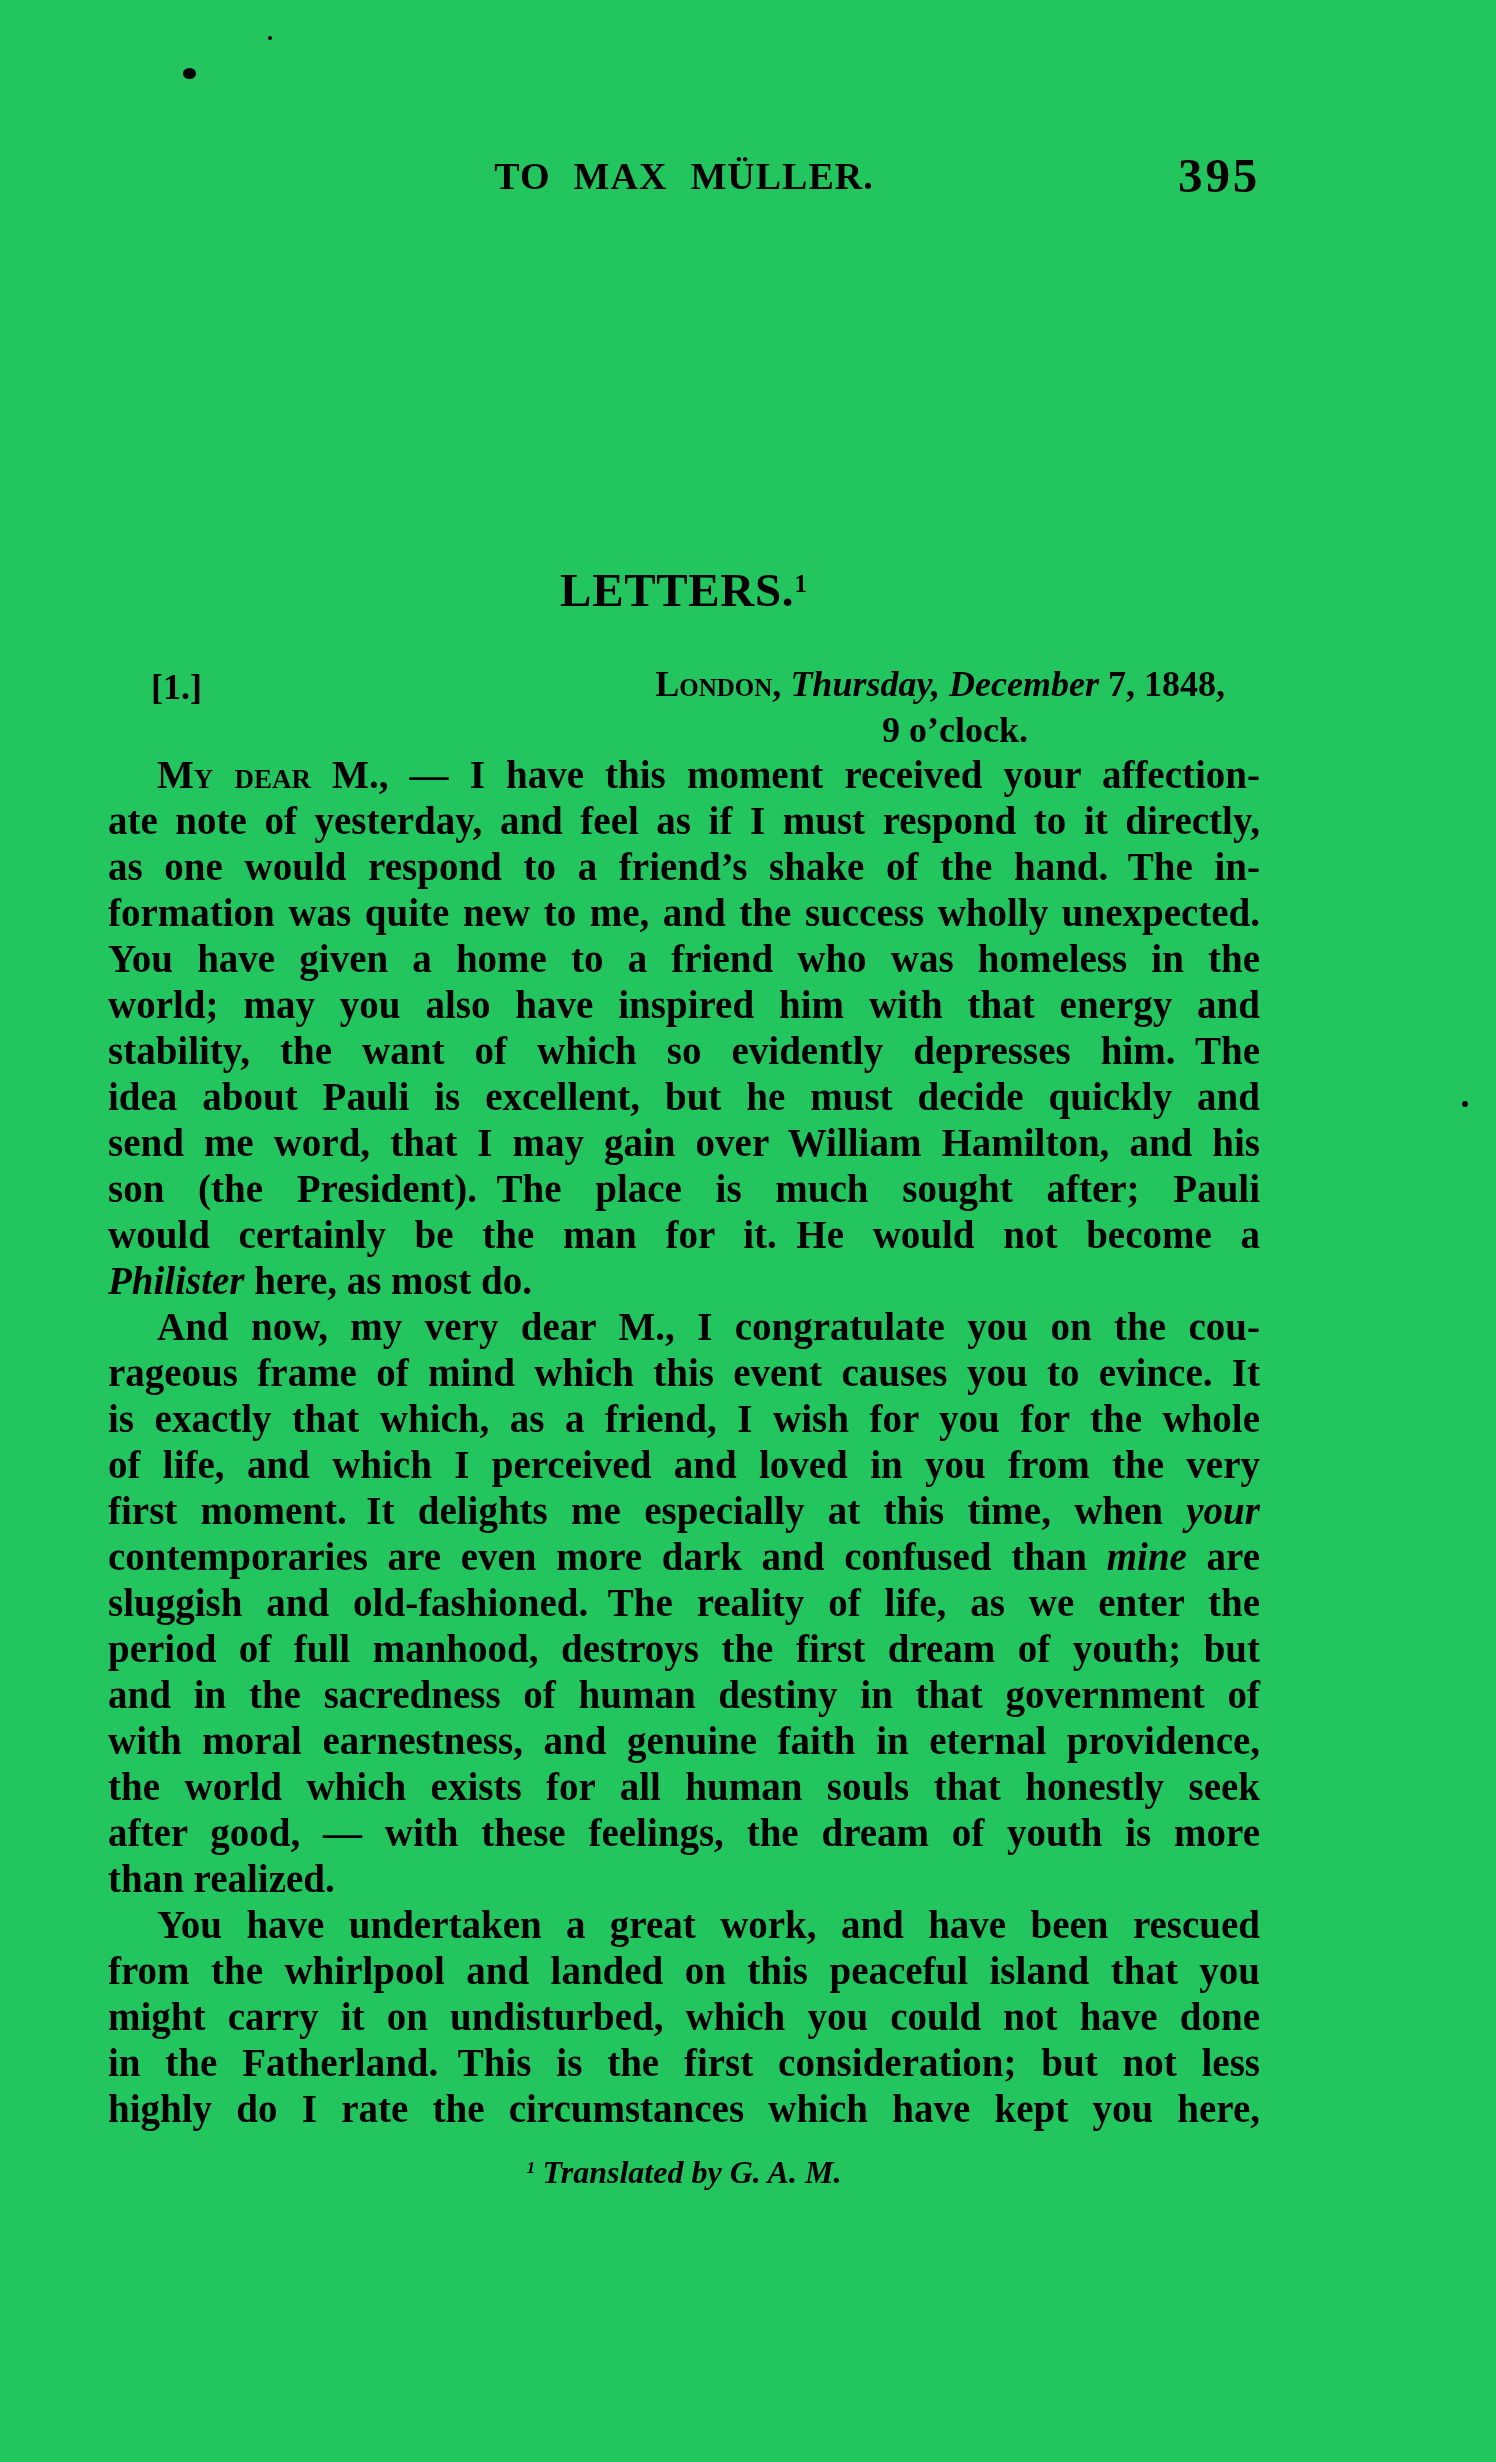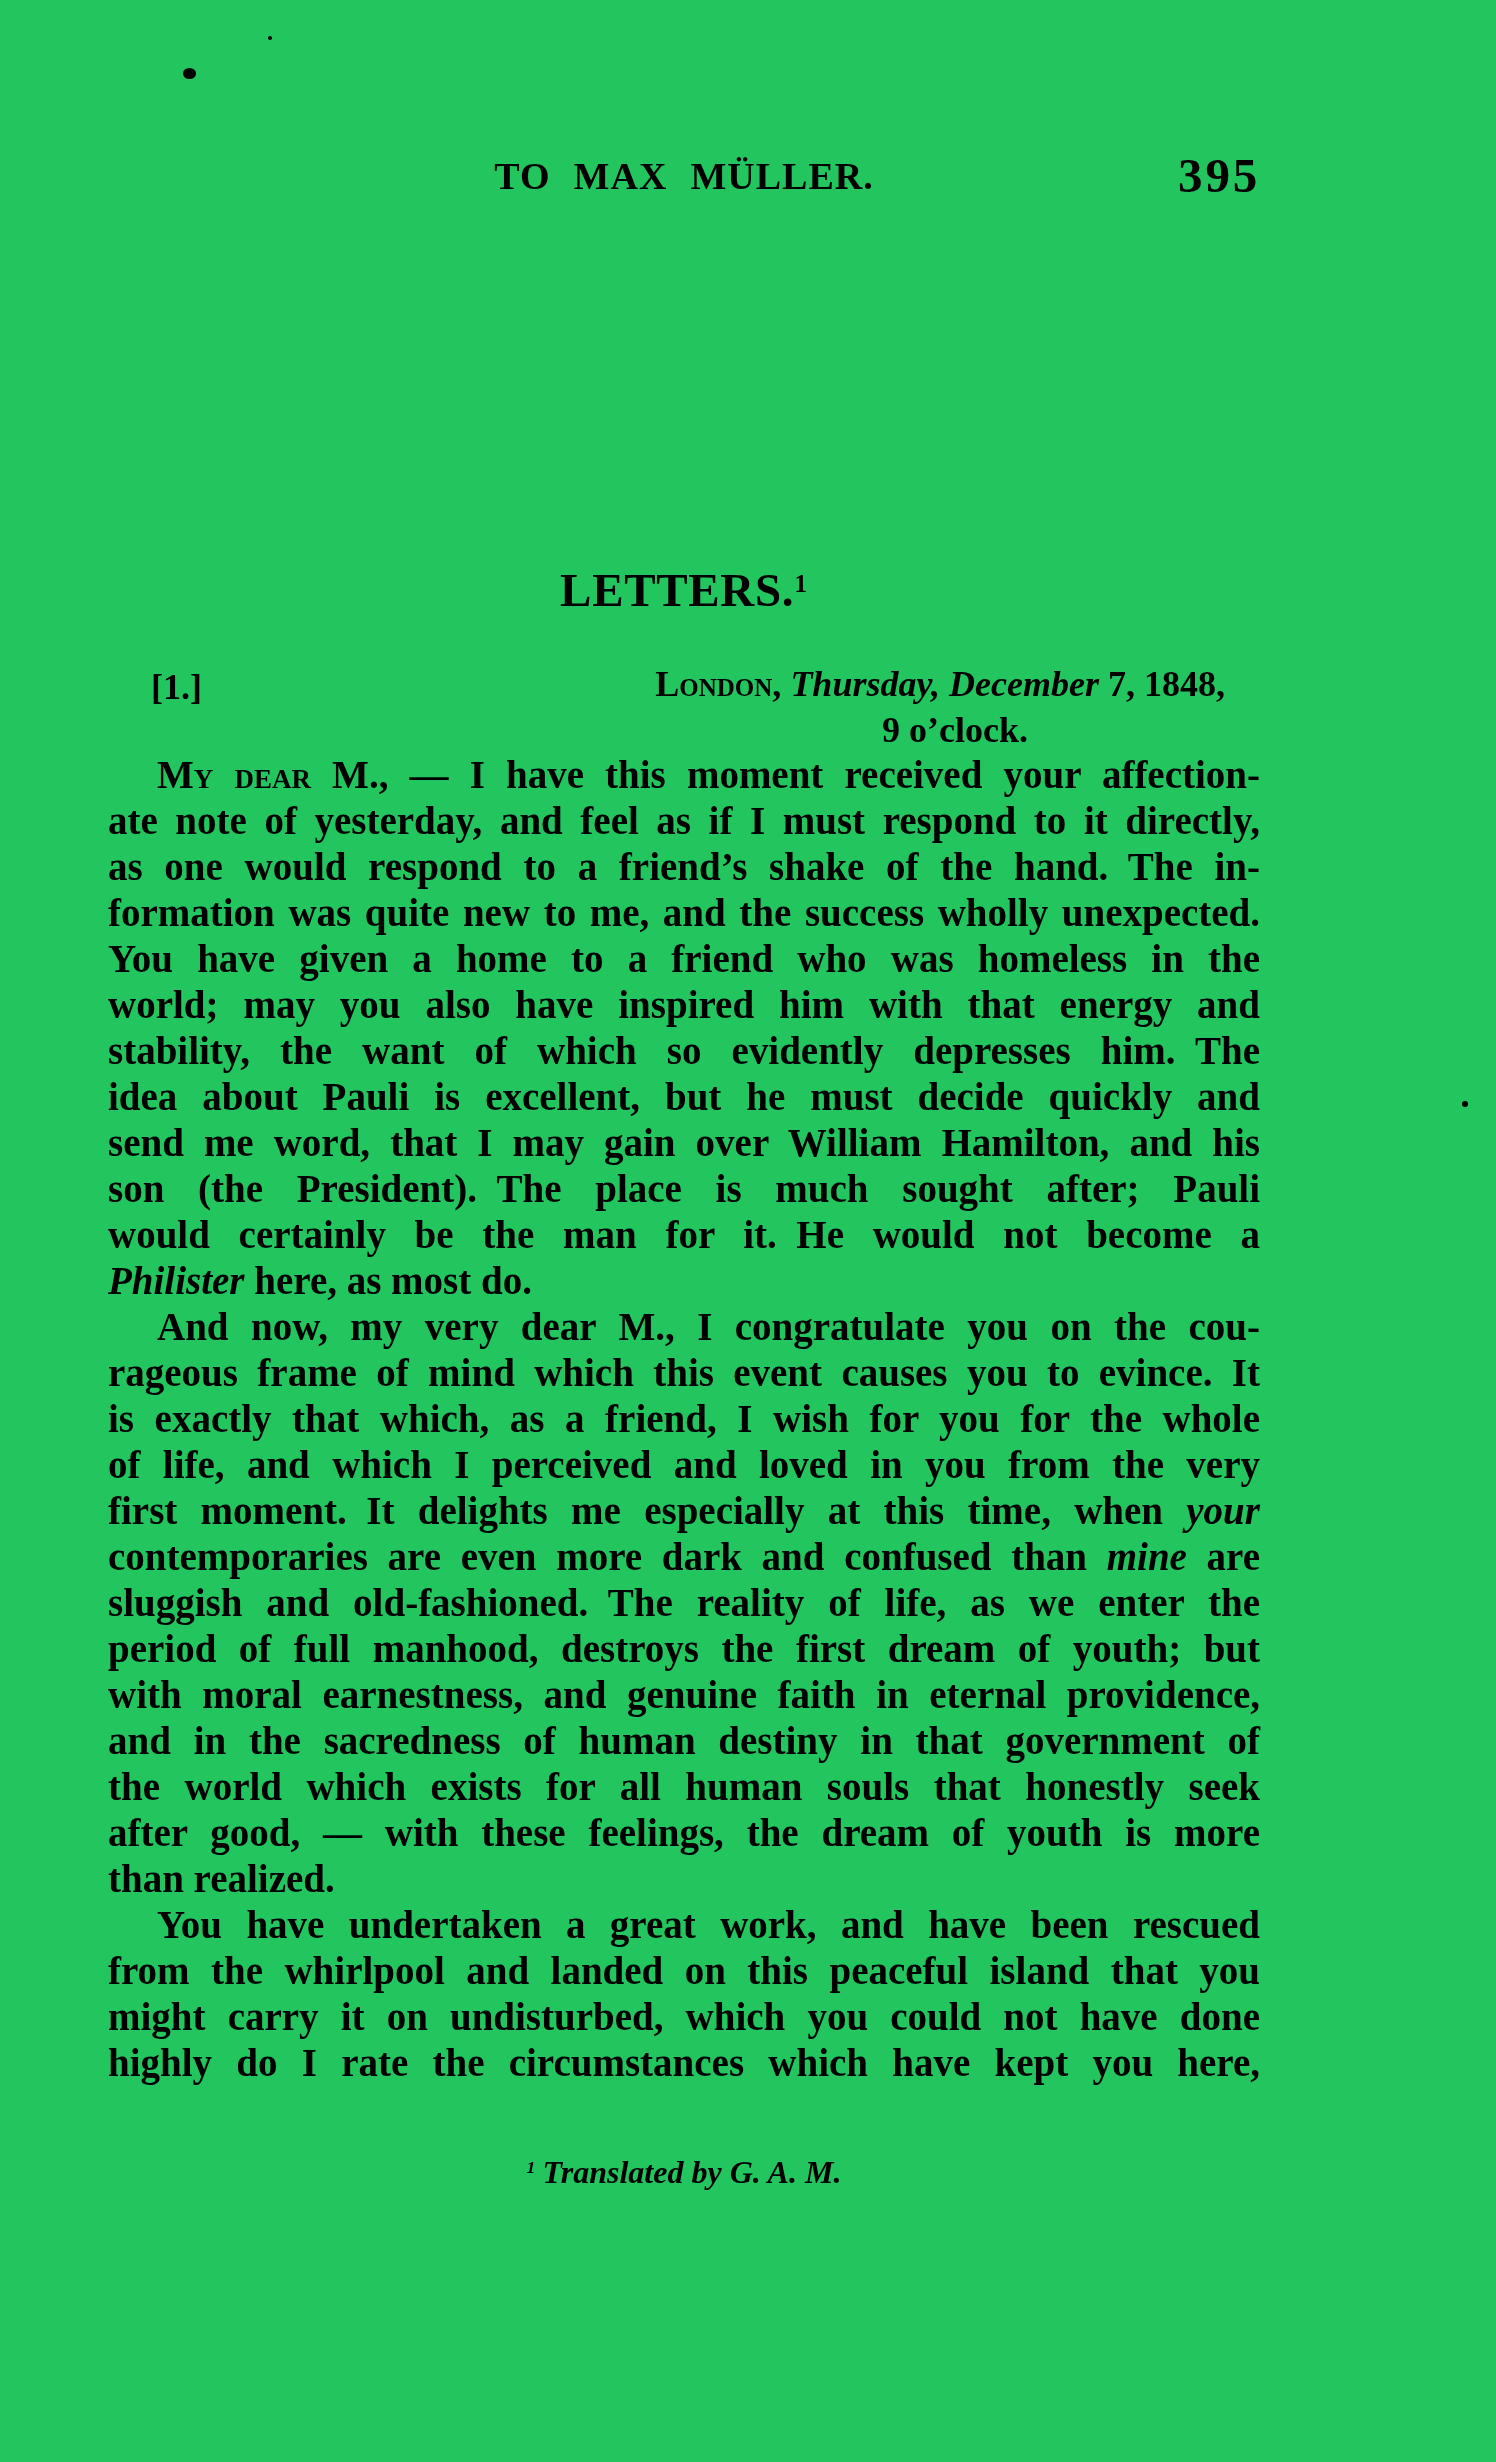--- a/index.html
+++ b/index.html
@@ -75,28 +75,29 @@
     <div class="line parend"><span class="run-i">Philister</span><span> here, as most do.</span></div>
 
     <div class="line indent">And now, my very dear M., I congratulate you on the cou-</div>
     <div class="line">rageous frame of mind which this event causes you to evince. It</div>
     <div class="line">is exactly that which, as a friend, I wish for you for the whole</div>
     <div class="line">of life, and which I perceived and loved in you from the very</div>
     <div class="line"><span>first moment. It delights me especially at this time, when </span><span class="run-i">your</span></div>
     <div class="line"><span>contemporaries are even more dark and confused than </span><span class="run-i">mine</span><span> are</span></div>
     <div class="line">sluggish and old-fashioned. The reality of life, as we enter the</div>
     <div class="line">period of full manhood, destroys the first dream of youth; but</div>
+    <div class="line">and in the sacredness of human destiny in that government of</div>
     <div class="line">with moral earnestness, and genuine faith in eternal providence,</div>
-    <div class="line">and in the sacredness of human destiny in that government of</div>
     <div class="line">the world which exists for all human souls that honestly seek</div>
     <div class="line">after good, — with these feelings, the dream of youth is more</div>
     <div class="line parend">than realized.</div>
 
     <div class="line indent">You have undertaken a great work, and have been rescued</div>
     <div class="line">from the whirlpool and landed on this peaceful island that you</div>
     <div class="line">might carry it on undisturbed, which you could not have done</div>
+    <div class="line">in the Fatherland. This is the first consideration; but not less</div>
     <div class="line">highly do I rate the circumstances which have kept you here,</div>
   </div>
 
   <div class="footnote"><span class="sup">1</span><span>Translated by G. A. M.</span></div>
 
 </div>
 
 
 </body></html>

